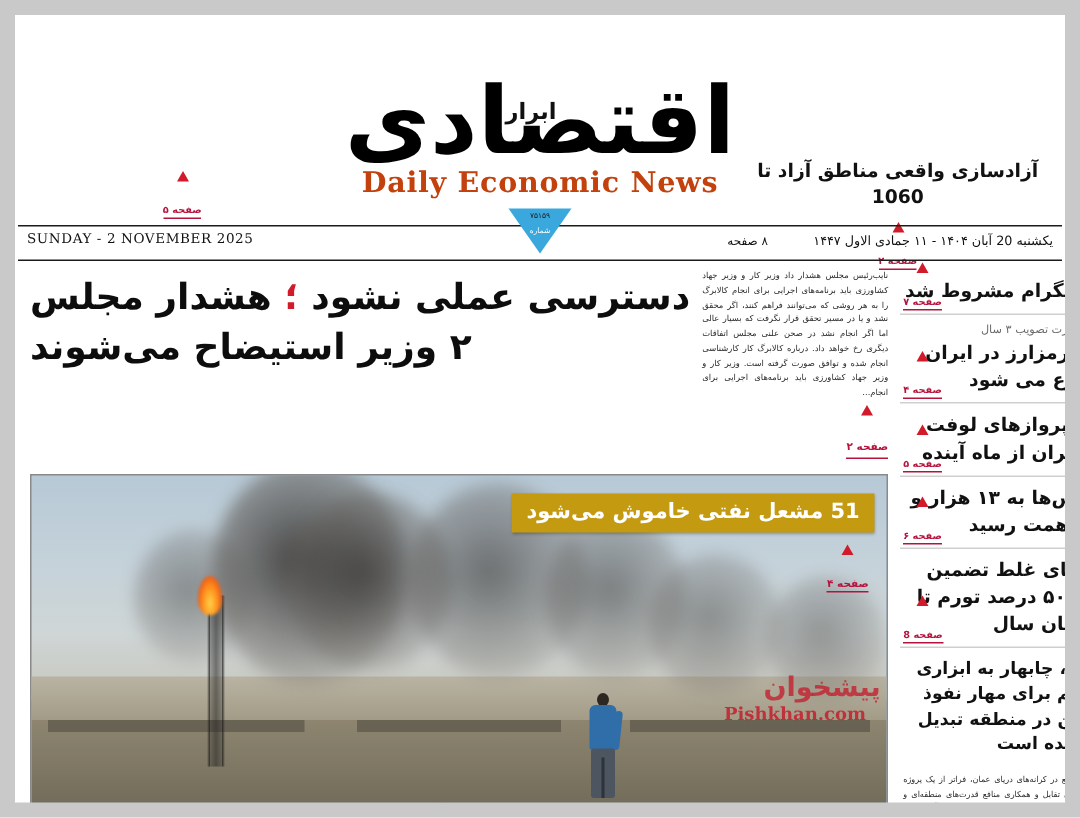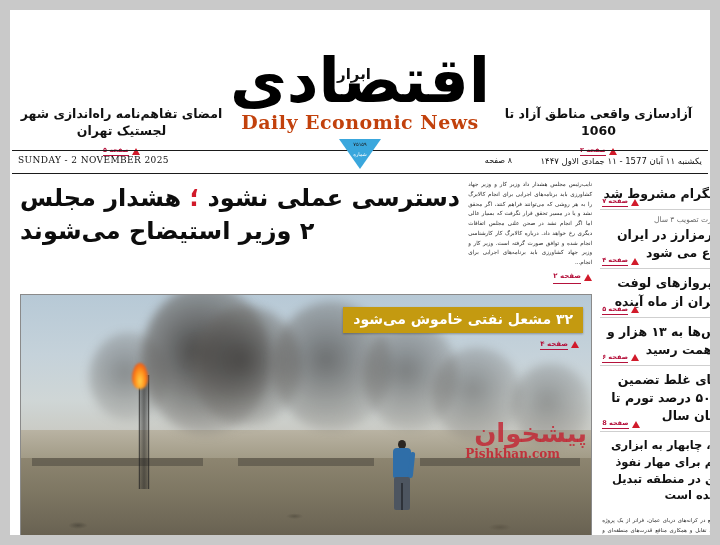--- a/index.html
+++ b/index.html
@@ -74,26 +74,27 @@
   .mh-side.left  { left: 4px;  text-align: center; }
   .mh-side-text {
     font-size: 12.5px;
     font-weight: bold;
     color: #111;
     line-height: 1.35;
   }
   .pageref {
     display: inline-flex;
     align-items: center;
-    gap: 3px;
+    gap: 15px;
     direction: rtl;
     font-size: 6.5px;
     font-weight: bold;
     color: #b5123c;
     margin-top: 3px;
+    flex-direction: column;
   }
   .pageref .tri {
     width: 0; height: 0;
     border-left: 4px solid transparent;
     border-right: 4px solid transparent;
     border-bottom: 7px solid #d11a2a;
   }
   .pageref .lbl { border-bottom: 1px solid #b5123c; padding-bottom: 1px; }
 
   .mh-side.right .pageref .tri,
@@ -327,21 +328,21 @@
 
   
   #watermark {
     position: absolute;
     right: 4px;
     bottom: 92px;
     text-align: center;
     pointer-events: none;
   }
   #watermark .wm-fa {
-    font-size: 26px;
+    font-size: 18px;
     font-weight: bold;
     color: rgba(196, 30, 45, .78);
     line-height: 1;
     margin-left: 36px;
   }
   #watermark .wm-en {
     font-family: "DejaVu Serif", "Liberation Serif", serif;
     direction: ltr;
     font-size: 12px;
     font-weight: bold;
@@ -410,32 +411,31 @@
 
     <div class="mh-side right">
       <div class="mh-side-text">آزادسازی واقعی مناطق آزاد تا 1060</div>
       <span class="pageref">
         <span class="tri"></span>
         <span class="lbl">صفحه ۲</span>
       </span>
     </div>
 
     <div class="mh-side left">
-      <div class="mh-side-text">امضای تفاهم‌نامه راه‌اندازی شهر لجستیک تهران</div>
       <span class="pageref">
         <span class="tri"></span>
         <span class="lbl">صفحه ۵</span>
       </span>
     </div>
   </div>
 
   <div id="infobar">
     <span class="en-date">SUNDAY - 2 NOVEMBER 2025</span>
     <span class="pagecount">۸ صفحه</span>
-    <span class="fa-date">یکشنبه ۱۱ آبان 1577 - ۱۱ جمادی الاول ۱۴۴۷</span>
+    <span class="fa-date">یکشنبه 20 آبان ۱۴۰۴ - ۱۱ جمادی الاول ۱۴۴۷</span>
     <div class="tri-badge">
       <div class="issue">۷۵۱۵۹</div>
       <div class="shape"></div>
       <div class="issue2">شماره</div>
     </div>
   </div>
 
   <div id="content">
 
     <div id="main-col">
@@ -483,21 +483,21 @@
         <div class="rubble"></div>
 
         <div class="person">
           <div class="p-head"></div>
           <div class="p-torso"></div>
           <div class="p-arm"></div>
           <div class="p-legs"></div>
         </div>
 
         <div id="photo-banner">
-          <div class="btxt">۳۲ مشعل نفتی خاموش می‌شود</div>
+          <div class="btxt">51 مشعل نفتی خاموش می‌شود</div>
         </div>
         <div id="banner-ref">
           <span class="pageref">
             <span class="tri"></span>
             <span class="lbl">صفحه ۴</span>
           </span>
         </div>
 
         <div id="watermark">
           <div class="wm-fa">پیشخوان</div>

